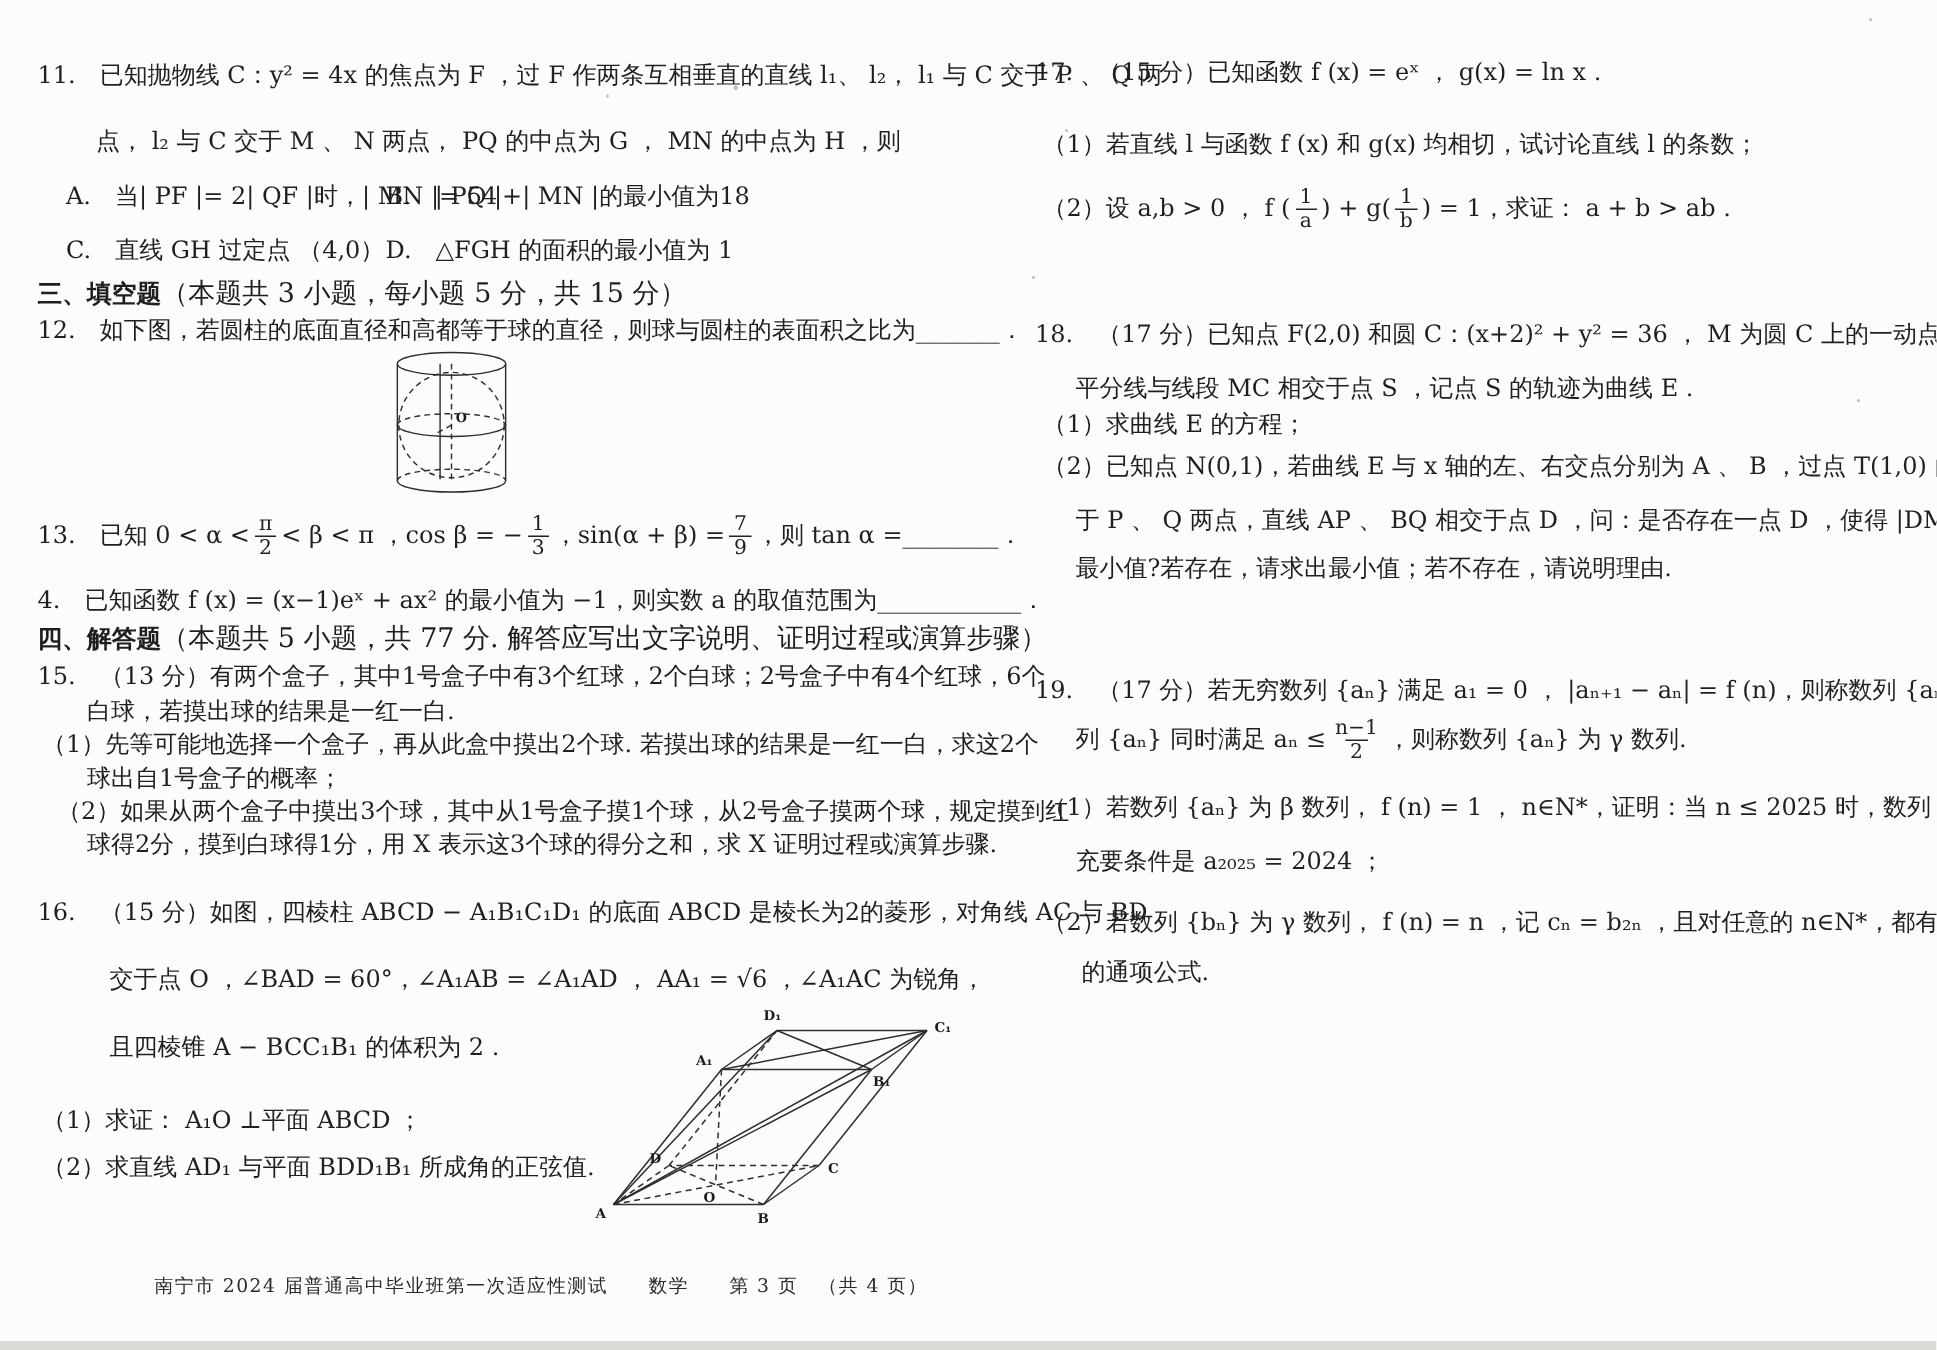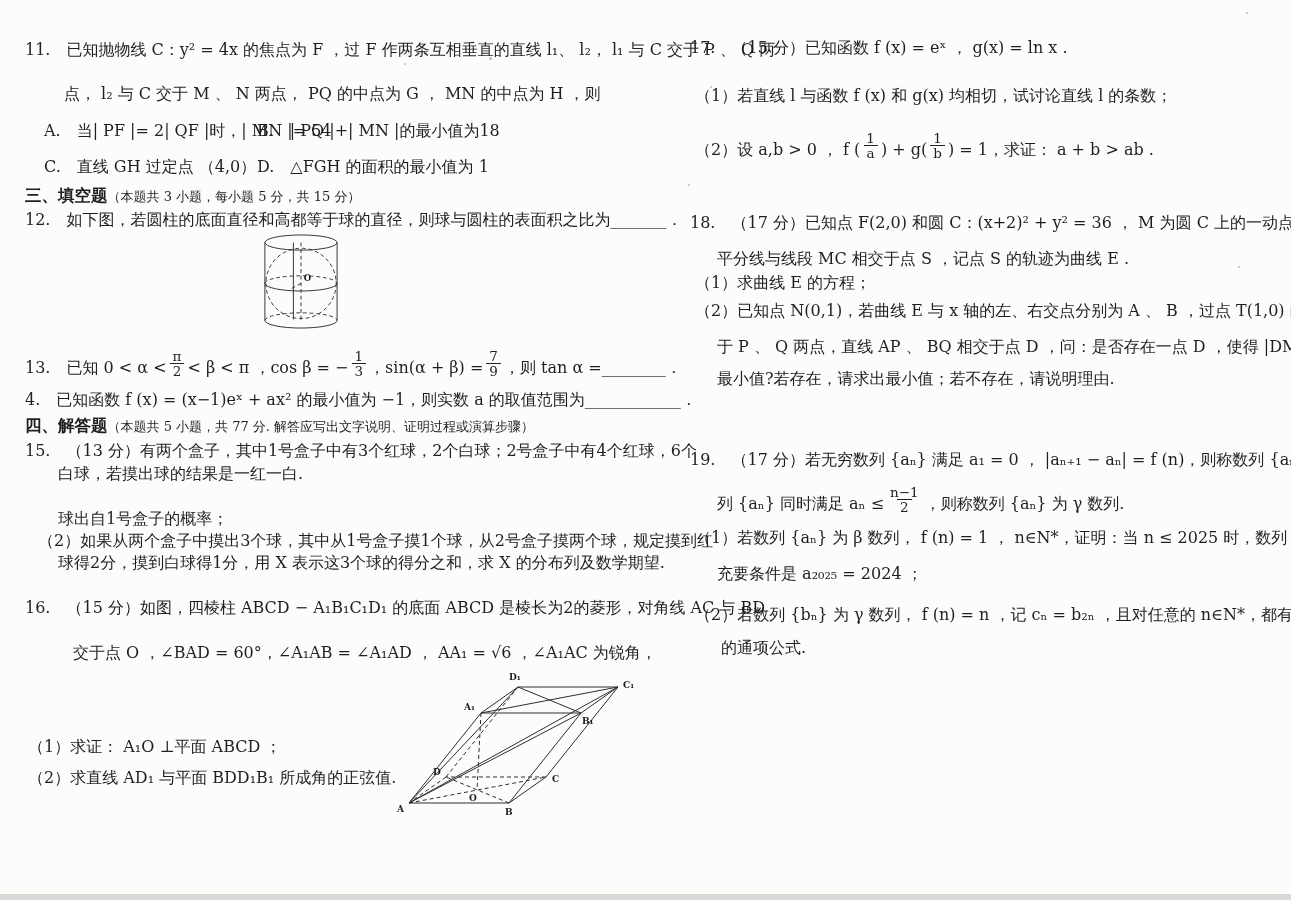--- a/index.html
+++ b/index.html
@@ -7,22 +7,22 @@
     width:1291px;height:900px;position:relative;overflow:hidden;
     background:#fcfcfa;
     font-family:"DejaVu Serif","Liberation Serif",serif;
     color:#1f1f1f;
   }
   .page{position:absolute;top:0;height:890px;}
   #page-left{left:25px;width:620px;}
   #page-right{left:690px;width:520px;}
   .ln{position:absolute;white-space:nowrap;font-size:16px;line-height:20px;color:#1f1f1f;}
   .sec-title{font-weight:bold;font-size:16.5px;margin-top:36px;}
-  .sec-note{font-weight:normal;font-size:13px;}
-  .fracline{display:flex;align-items:flex-end;height:42px;}
+  .sec-note{font-weight:normal;font-size:18px;}
+  .fracline{display:flex;align-items:center;height:42px;}
   .frac{display:inline-flex;flex-direction:column;align-items:center;line-height:1.05;font-size:13.5px;margin:0 3px;}
   .frac .num{padding:0 3px;}
   .frac .den{border-top:1px solid #222;padding:0 3px;}
   .footer{font-size:12.5px;letter-spacing:1px;color:#2a2a2a;}
   .figure{position:absolute;}
   svg{display:block;overflow:visible;}
   svg line,svg path,svg ellipse,svg circle{stroke:#2e2e2e;fill:none;stroke-width:1;}
   .dash{stroke-dasharray:4 3;}
   svg text{fill:#1c1c1c;font-size:9px;font-weight:bold;font-family:"DejaVu Serif",serif;}
   .speck{position:absolute;background:#8a8a85;border-radius:50%;opacity:.55;}
@@ -78,26 +78,28 @@
       </span>
     <span>，则 tan α =________．</span>
   </div>
 
   <div class="ln" style="top:390px;left:0">4.　已知函数 f (x) = (x−1)eˣ + ax² 的最小值为 −1，则实数 a 的取值范围为____________．</div>
 
   <div class="ln" style="top:416px;left:0"><span class="sec-title">四、解答题</span><span class="sec-note">（本题共 5 小题，共 77 分. 解答应写出文字说明、证明过程或演算步骤）</span></div>
 
   <div class="ln" style="top:441px;left:0">15.　（13 分）有两个盒子，其中1号盒子中有3个红球，2个白球；2号盒子中有4个红球，6个</div>
   <div class="ln" style="top:464px;left:33px">白球，若摸出球的结果是一红一白.</div>
+  <div class="ln" style="top:486px;left:3px">（1）先等可能地选择一个盒子，再从此盒中摸出2个球. 若摸出球的结果是一红一白，求这2个</div>
   <div class="ln" style="top:509px;left:33px">球出自1号盒子的概率；</div>
   <div class="ln" style="top:531px;left:13px">（2）如果从两个盒子中摸出3个球，其中从1号盒子摸1个球，从2号盒子摸两个球，规定摸到红</div>
-  <div class="ln" style="top:553px;left:33px">球得2分，摸到白球得1分，用 X 表示这3个球的得分之和，求 X 的分布列及数学期望.</div>
+  <div class="ln" style="top:553px;left:33px">球得2分，摸到白球得1分，用 X 表示这3个球的得分之和，求 X 证明过程或演算步骤.</div>
 
   <div class="ln" style="top:598px;left:0">16.　（15 分）如图，四棱柱 ABCD − A₁B₁C₁D₁ 的底面 ABCD 是棱长为2的菱形，对角线 AC 与 BD</div>
   <div class="ln" style="top:643px;left:48px">交于点 O ，∠BAD = 60°，∠A₁AB = ∠A₁AD ， AA₁ = √6 ，∠A₁AC 为锐角，</div>
+  <div class="ln" style="top:688px;left:48px">且四棱锥 A − BCC₁B₁ 的体积为 2 .</div>
   <div class="ln" style="top:737px;left:3px">（1）求证： A₁O ⊥平面 ABCD ；</div>
   <div class="ln" style="top:768px;left:3px">（2）求直线 AD₁ 与平面 BDD₁B₁ 所成角的正弦值.</div>
 
   <div class="figure" style="top:665px;left:360px">
     <svg width="258" height="158" viewBox="0 0 258 158">
 
       <line x1="24" y1="138" x2="124" y2="138"></line>
       <line x1="124" y1="138" x2="161" y2="112"></line>
       <line class="dash" x1="161" y1="112" x2="61" y2="112"></line>
       <line class="dash" x1="61" y1="112" x2="24" y2="138"></line>
@@ -126,20 +128,21 @@
       <text x="167" y="117">C</text>
       <text x="48" y="110">D</text>
       <text x="84" y="136">O</text>
       <text x="79" y="45">A₁</text>
       <text x="197" y="59">B₁</text>
       <text x="238" y="23">C₁</text>
       <text x="124" y="15">D₁</text>
     </svg>
   </div>
 
+  <div class="ln footer" style="top:847px;left:78px">南宁市 2024 届普通高中毕业班第一次适应性测试　　数学　　第 3 页　（共 4 页）</div>
 </div>
 
 <div class="page" id="page-right">
 
   <div class="ln" style="top:38px;left:0">17.　（15 分）已知函数 f (x) = eˣ ， g(x) = ln x .</div>
   <div class="ln" style="top:86px;left:5px">（1）若直线 l 与函数 f (x) 和 g(x) 均相切，试讨论直线 l 的条数；</div>
   <div class="ln fracline" style="top:118px;left:5px">
     <span>（2）设 a,b &gt; 0 ， f (</span>
     <span class="frac">
         <span class="num">1</span>

